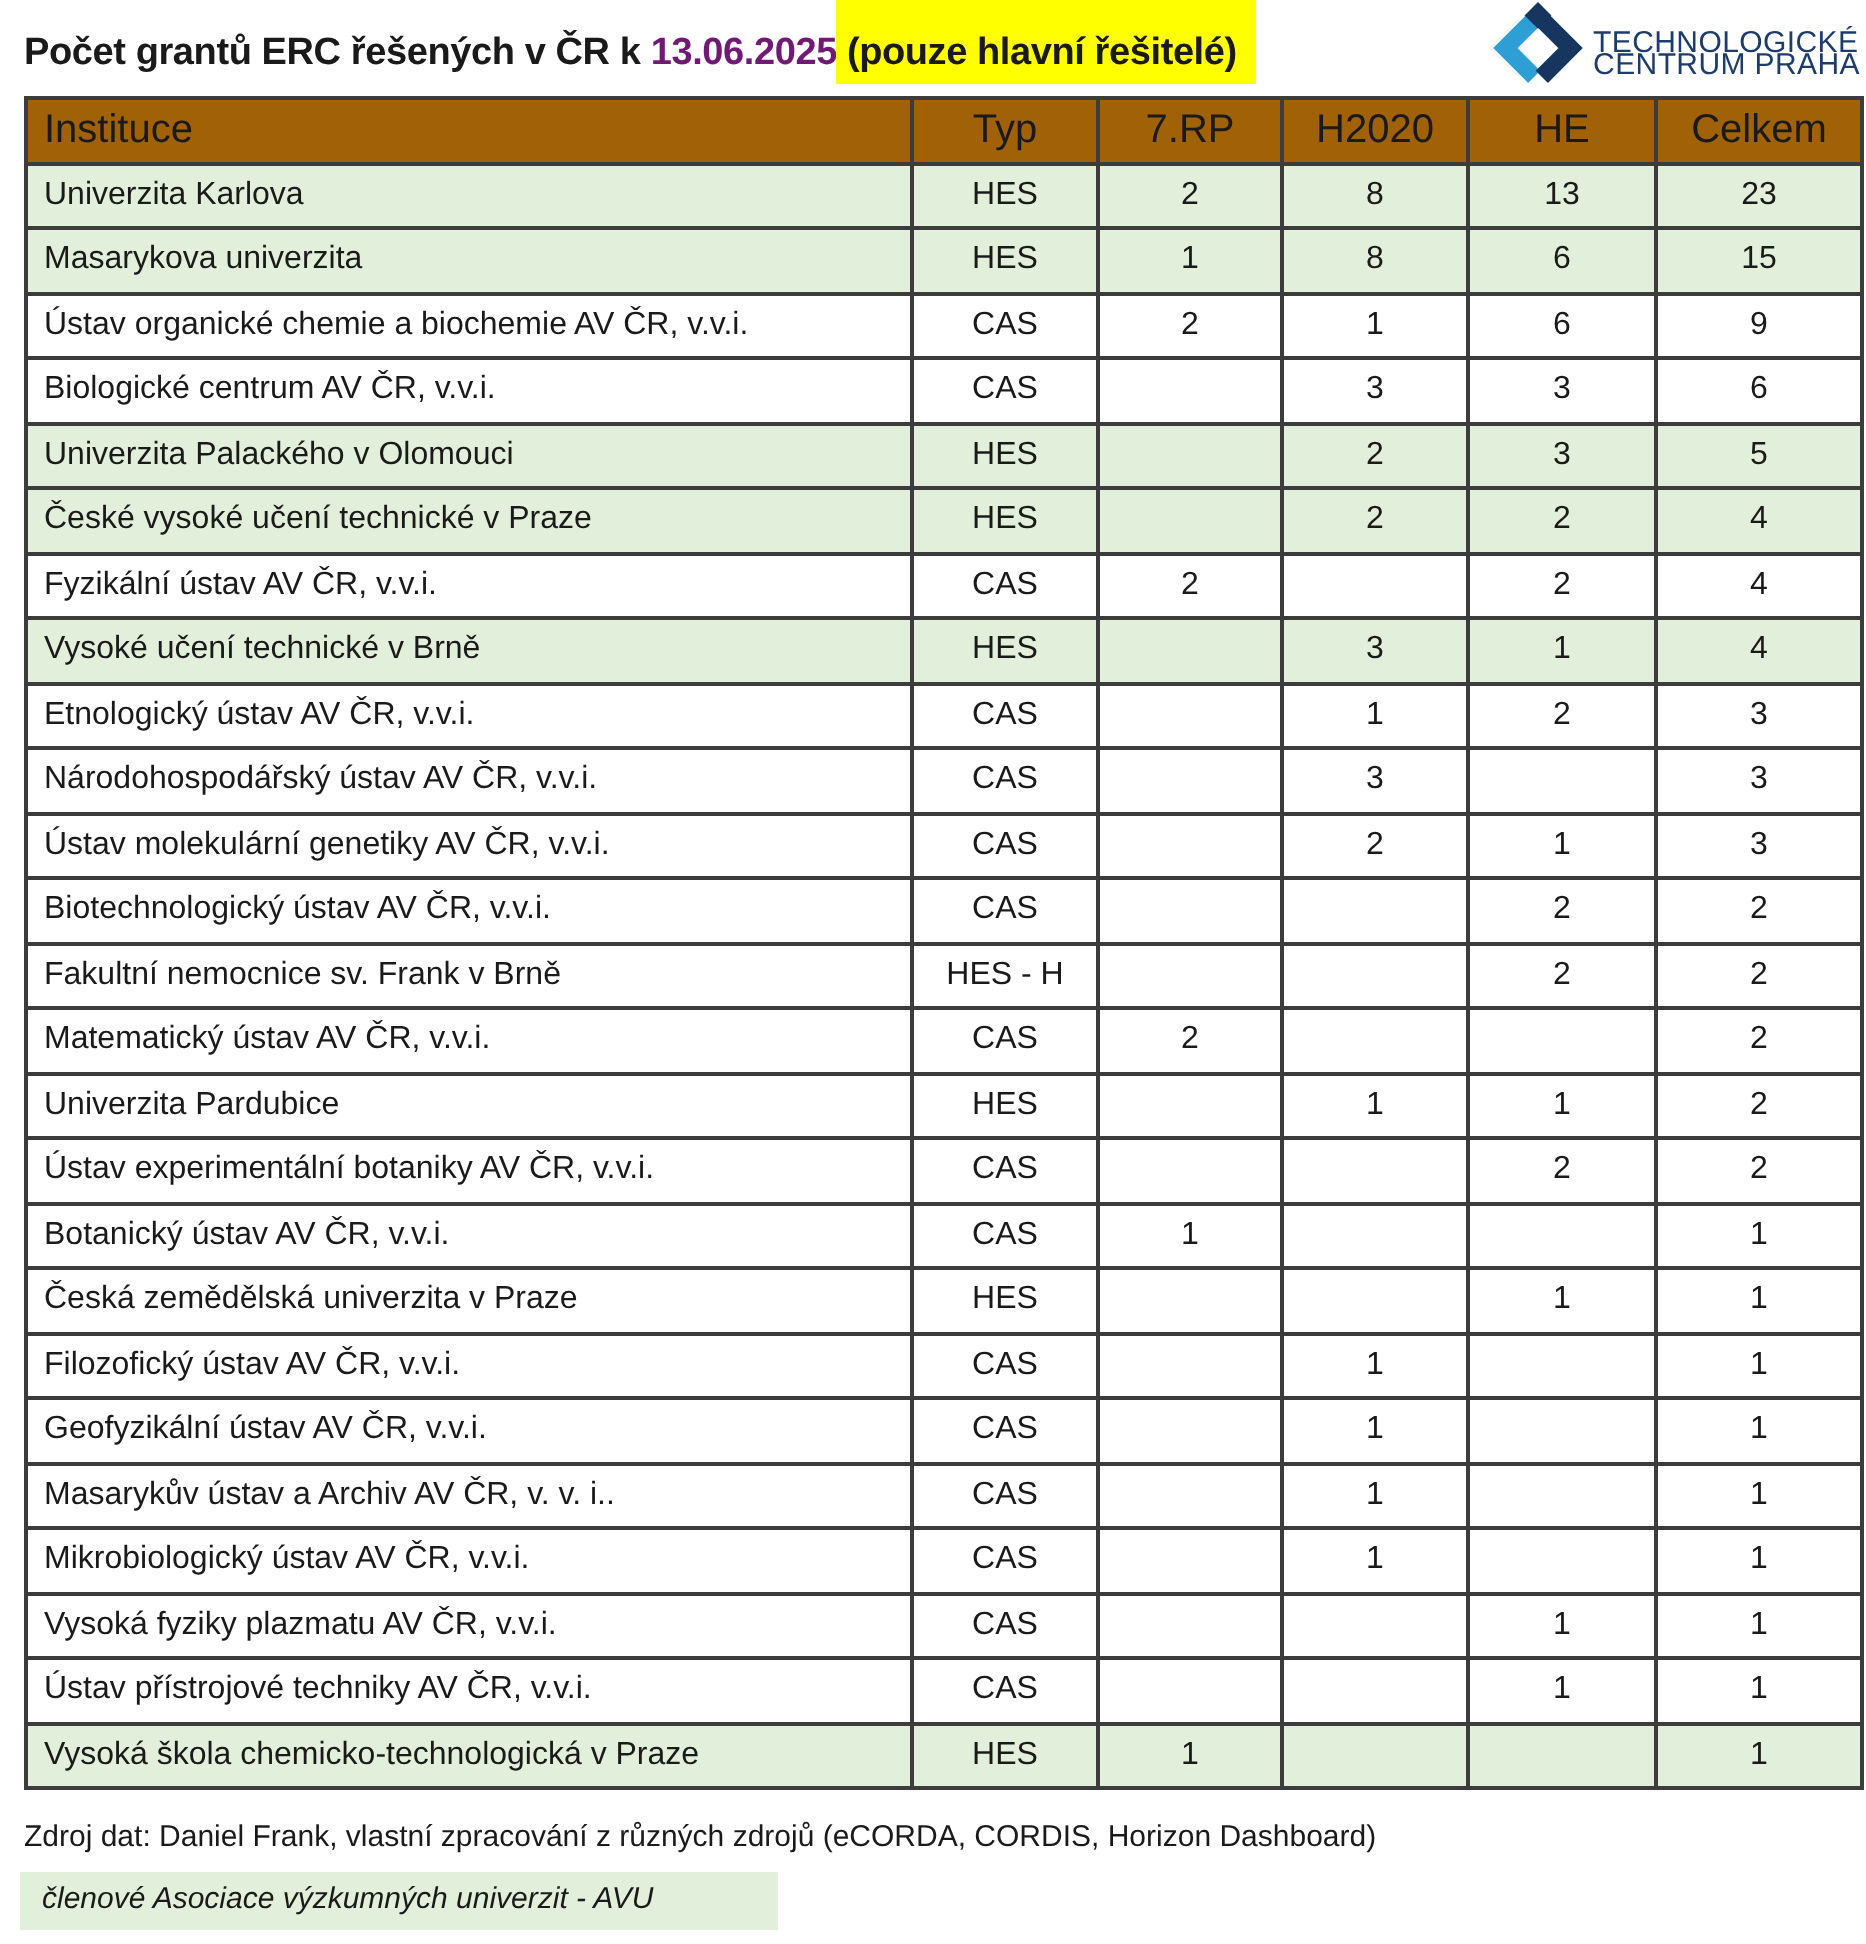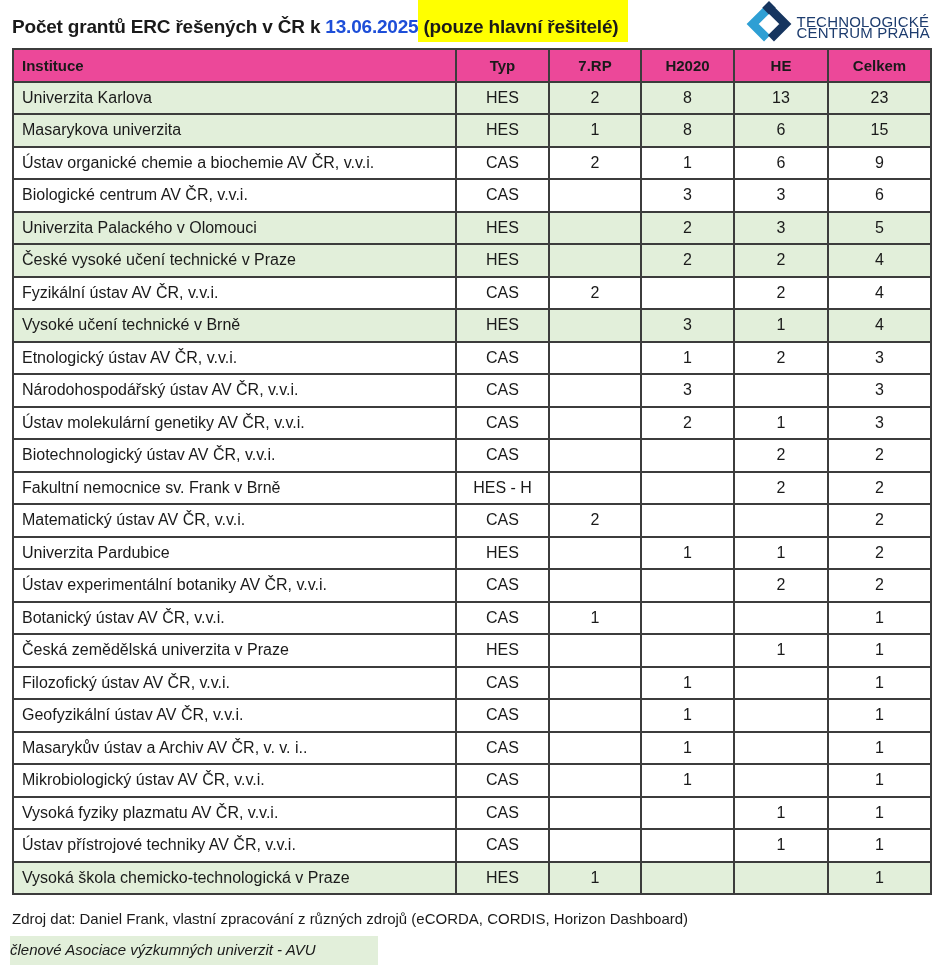--- a/index.html
+++ b/index.html
@@ -6,45 +6,45 @@
   body{
     width:933px;height:972px;position:relative;overflow:hidden;
     background:#ffffff;color:#1a1a1a;
     font-family:"Liberation Sans", sans-serif;
   }
   
   .title{
     position:absolute;left:12px;top:16px;
     font-size:19px;font-weight:700;letter-spacing:-0.2px;white-space:nowrap;
   }
-  .title .date{color:#1d4ed8;margin-top:44px;}
+  .title .date{color:#701a75;margin-top:44px;}
   .title .hl{background:#ffff00;padding:23px 10px 5px 5px;}
   
   .logo{position:absolute;top:1px;right:3px;display:flex;align-items:center;gap:5px;}
   .logo-text{
     font-weight:400;font-size:15px;line-height:11px;color:#1d3c6e;letter-spacing:0.2px;
     white-space:nowrap;
   }
   
   table{
     position:absolute;left:12px;top:48px;width:918px;
     border-collapse:collapse;table-layout:fixed;
   }
   th,td{
     border:2px solid #3c3c3c;height:30.5px;
     padding:0 0 0 8px;font-size:16px;white-space:nowrap;overflow:hidden;
   }
-  th{font-size:15px;font-weight:700;text-align:left;background:#ec4899;}
+  th{font-size:20px;font-weight:400;text-align:left;background:#a16207;}
   th.c,td.c{text-align:center;padding:0;}
   tr.avu{background:#e2efda;}
   
   .source{position:absolute;left:12px;top:910px;font-size:15px;white-space:nowrap;}
   .note{
     position:absolute;left:10px;top:936px;font-style:italic;font-size:15px;
-    background:#e2efda;padding:5px 62px 7px 0;white-space:nowrap;
+    background:#e2efda;padding:5px 62px 7px 11px;white-space:nowrap;
   }
 </style>
 </head>
 <body>
 
 <div class="title">
   <span>Počet grantů ERC řešených v ČR k </span><span class="date">13.06.2025</span><span class="hl">(pouze hlavní řešitelé)</span>
 </div>
 
 <div class="logo">

